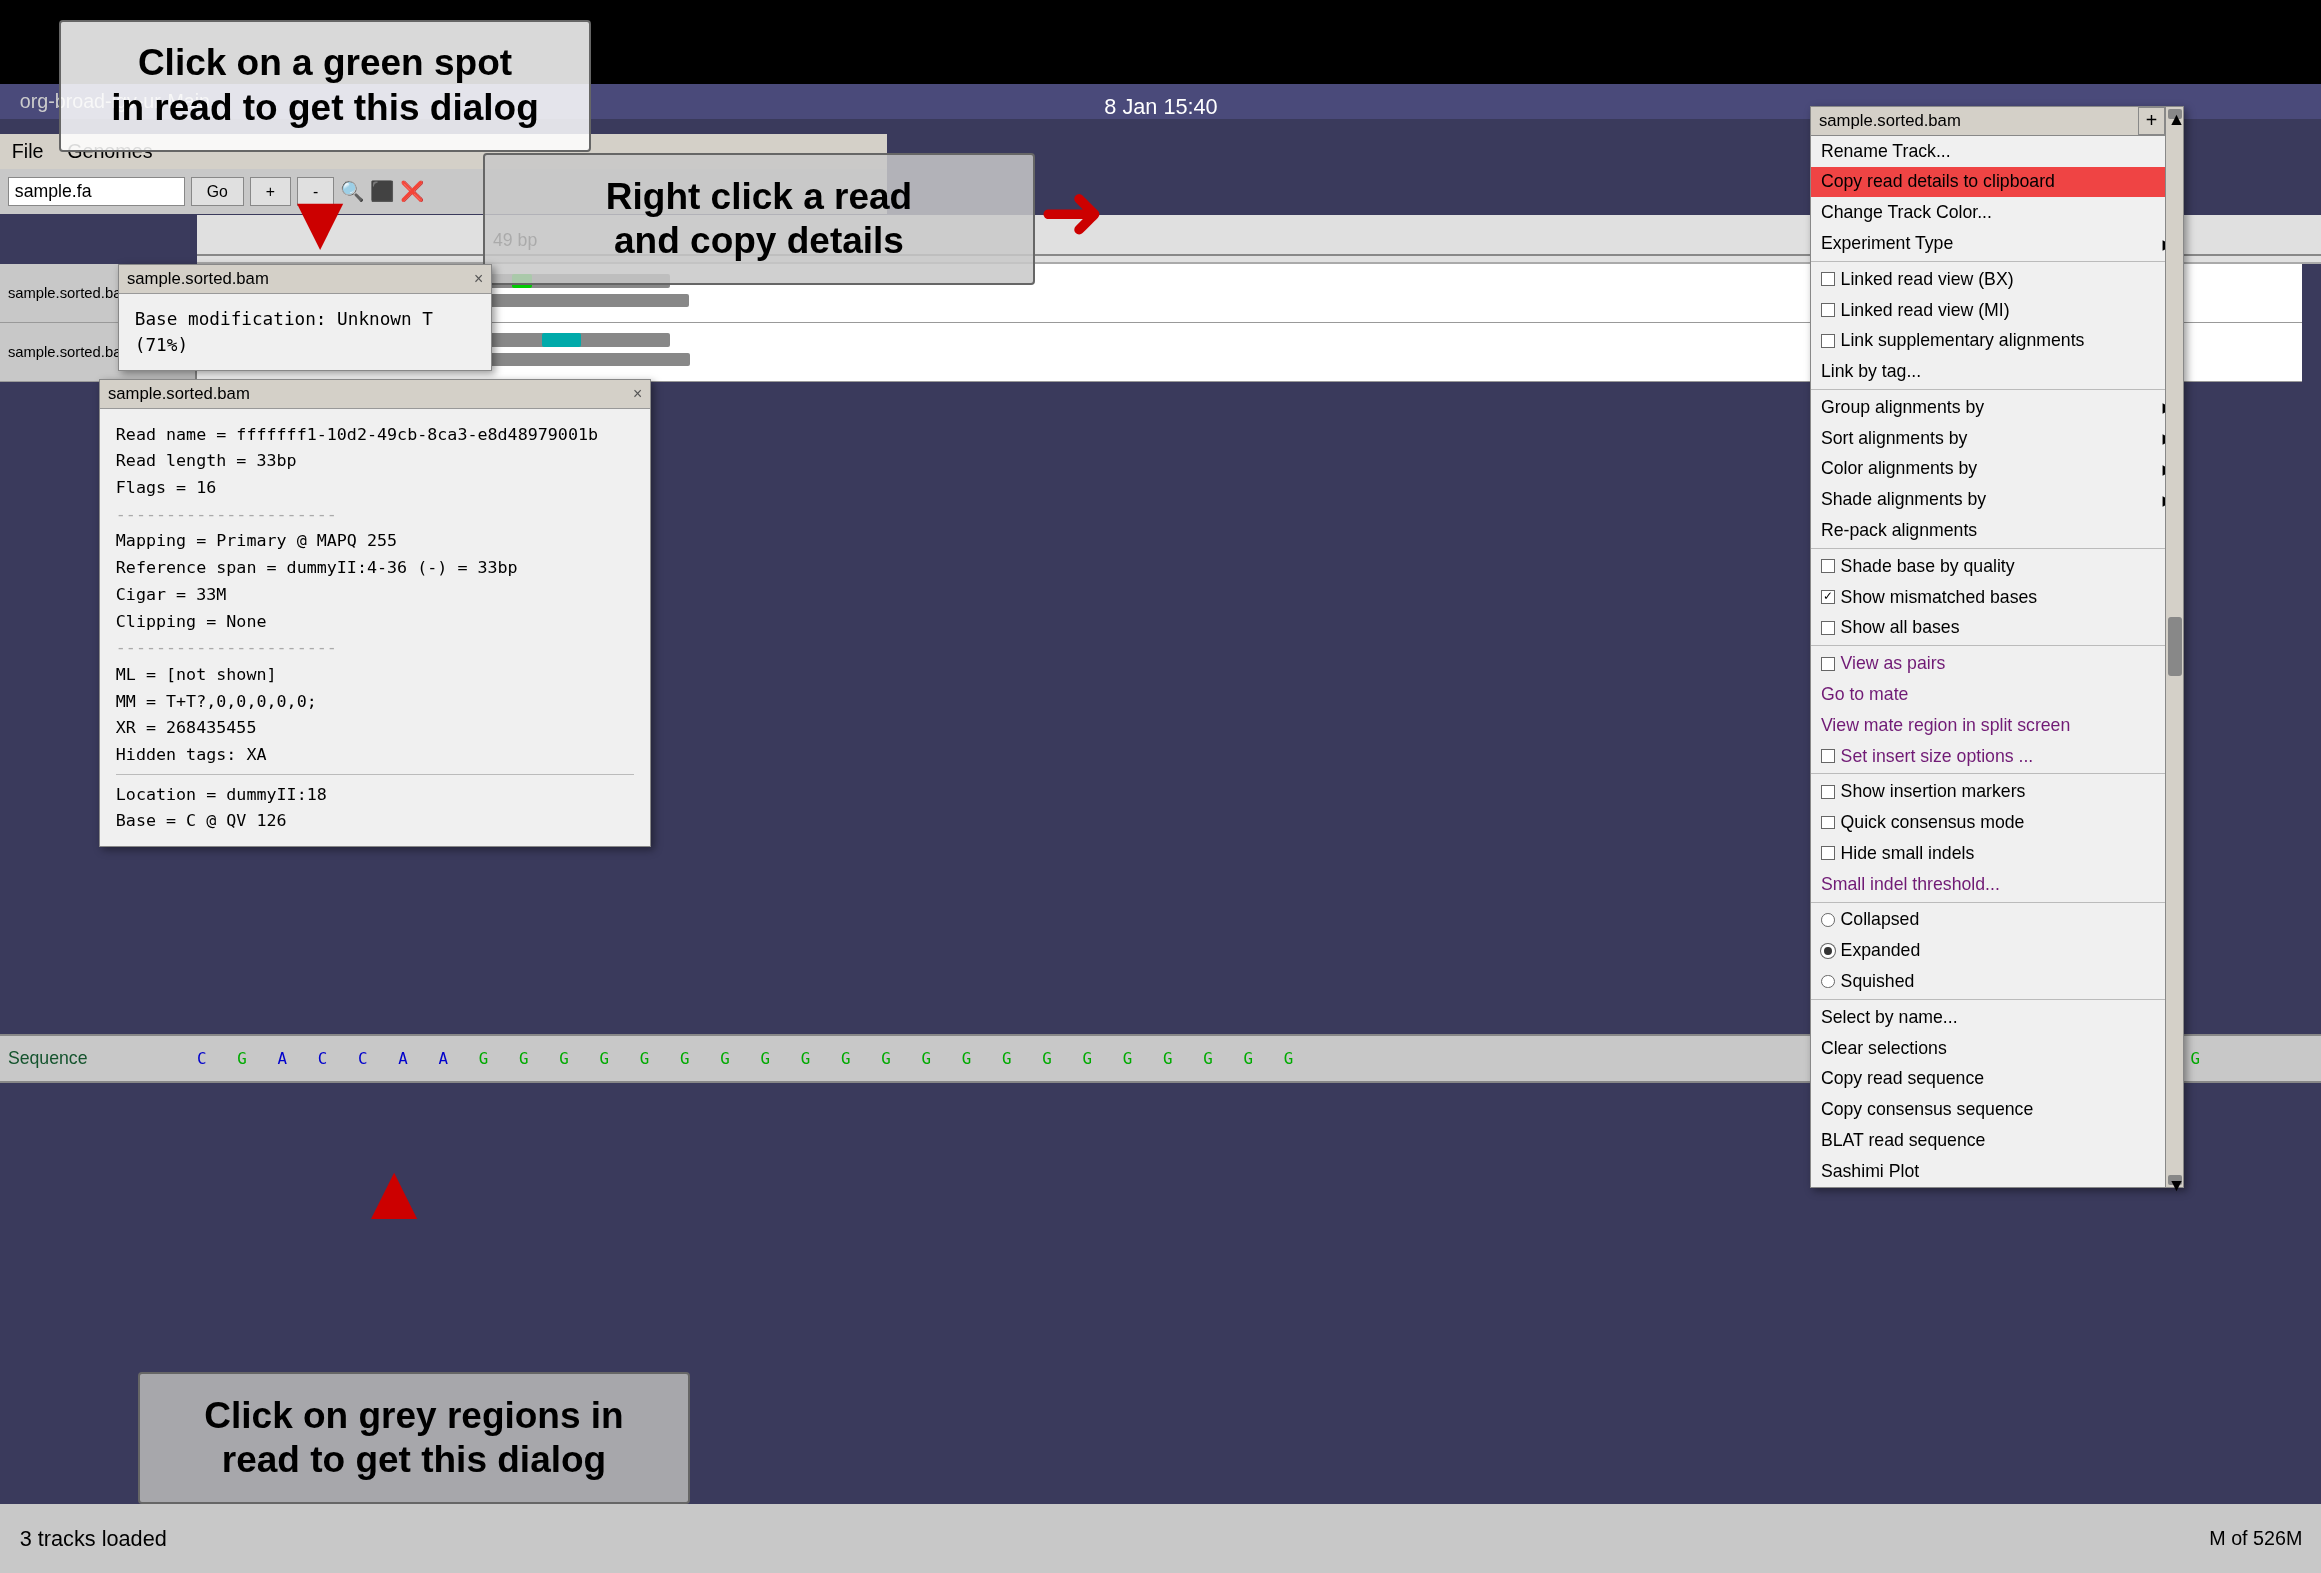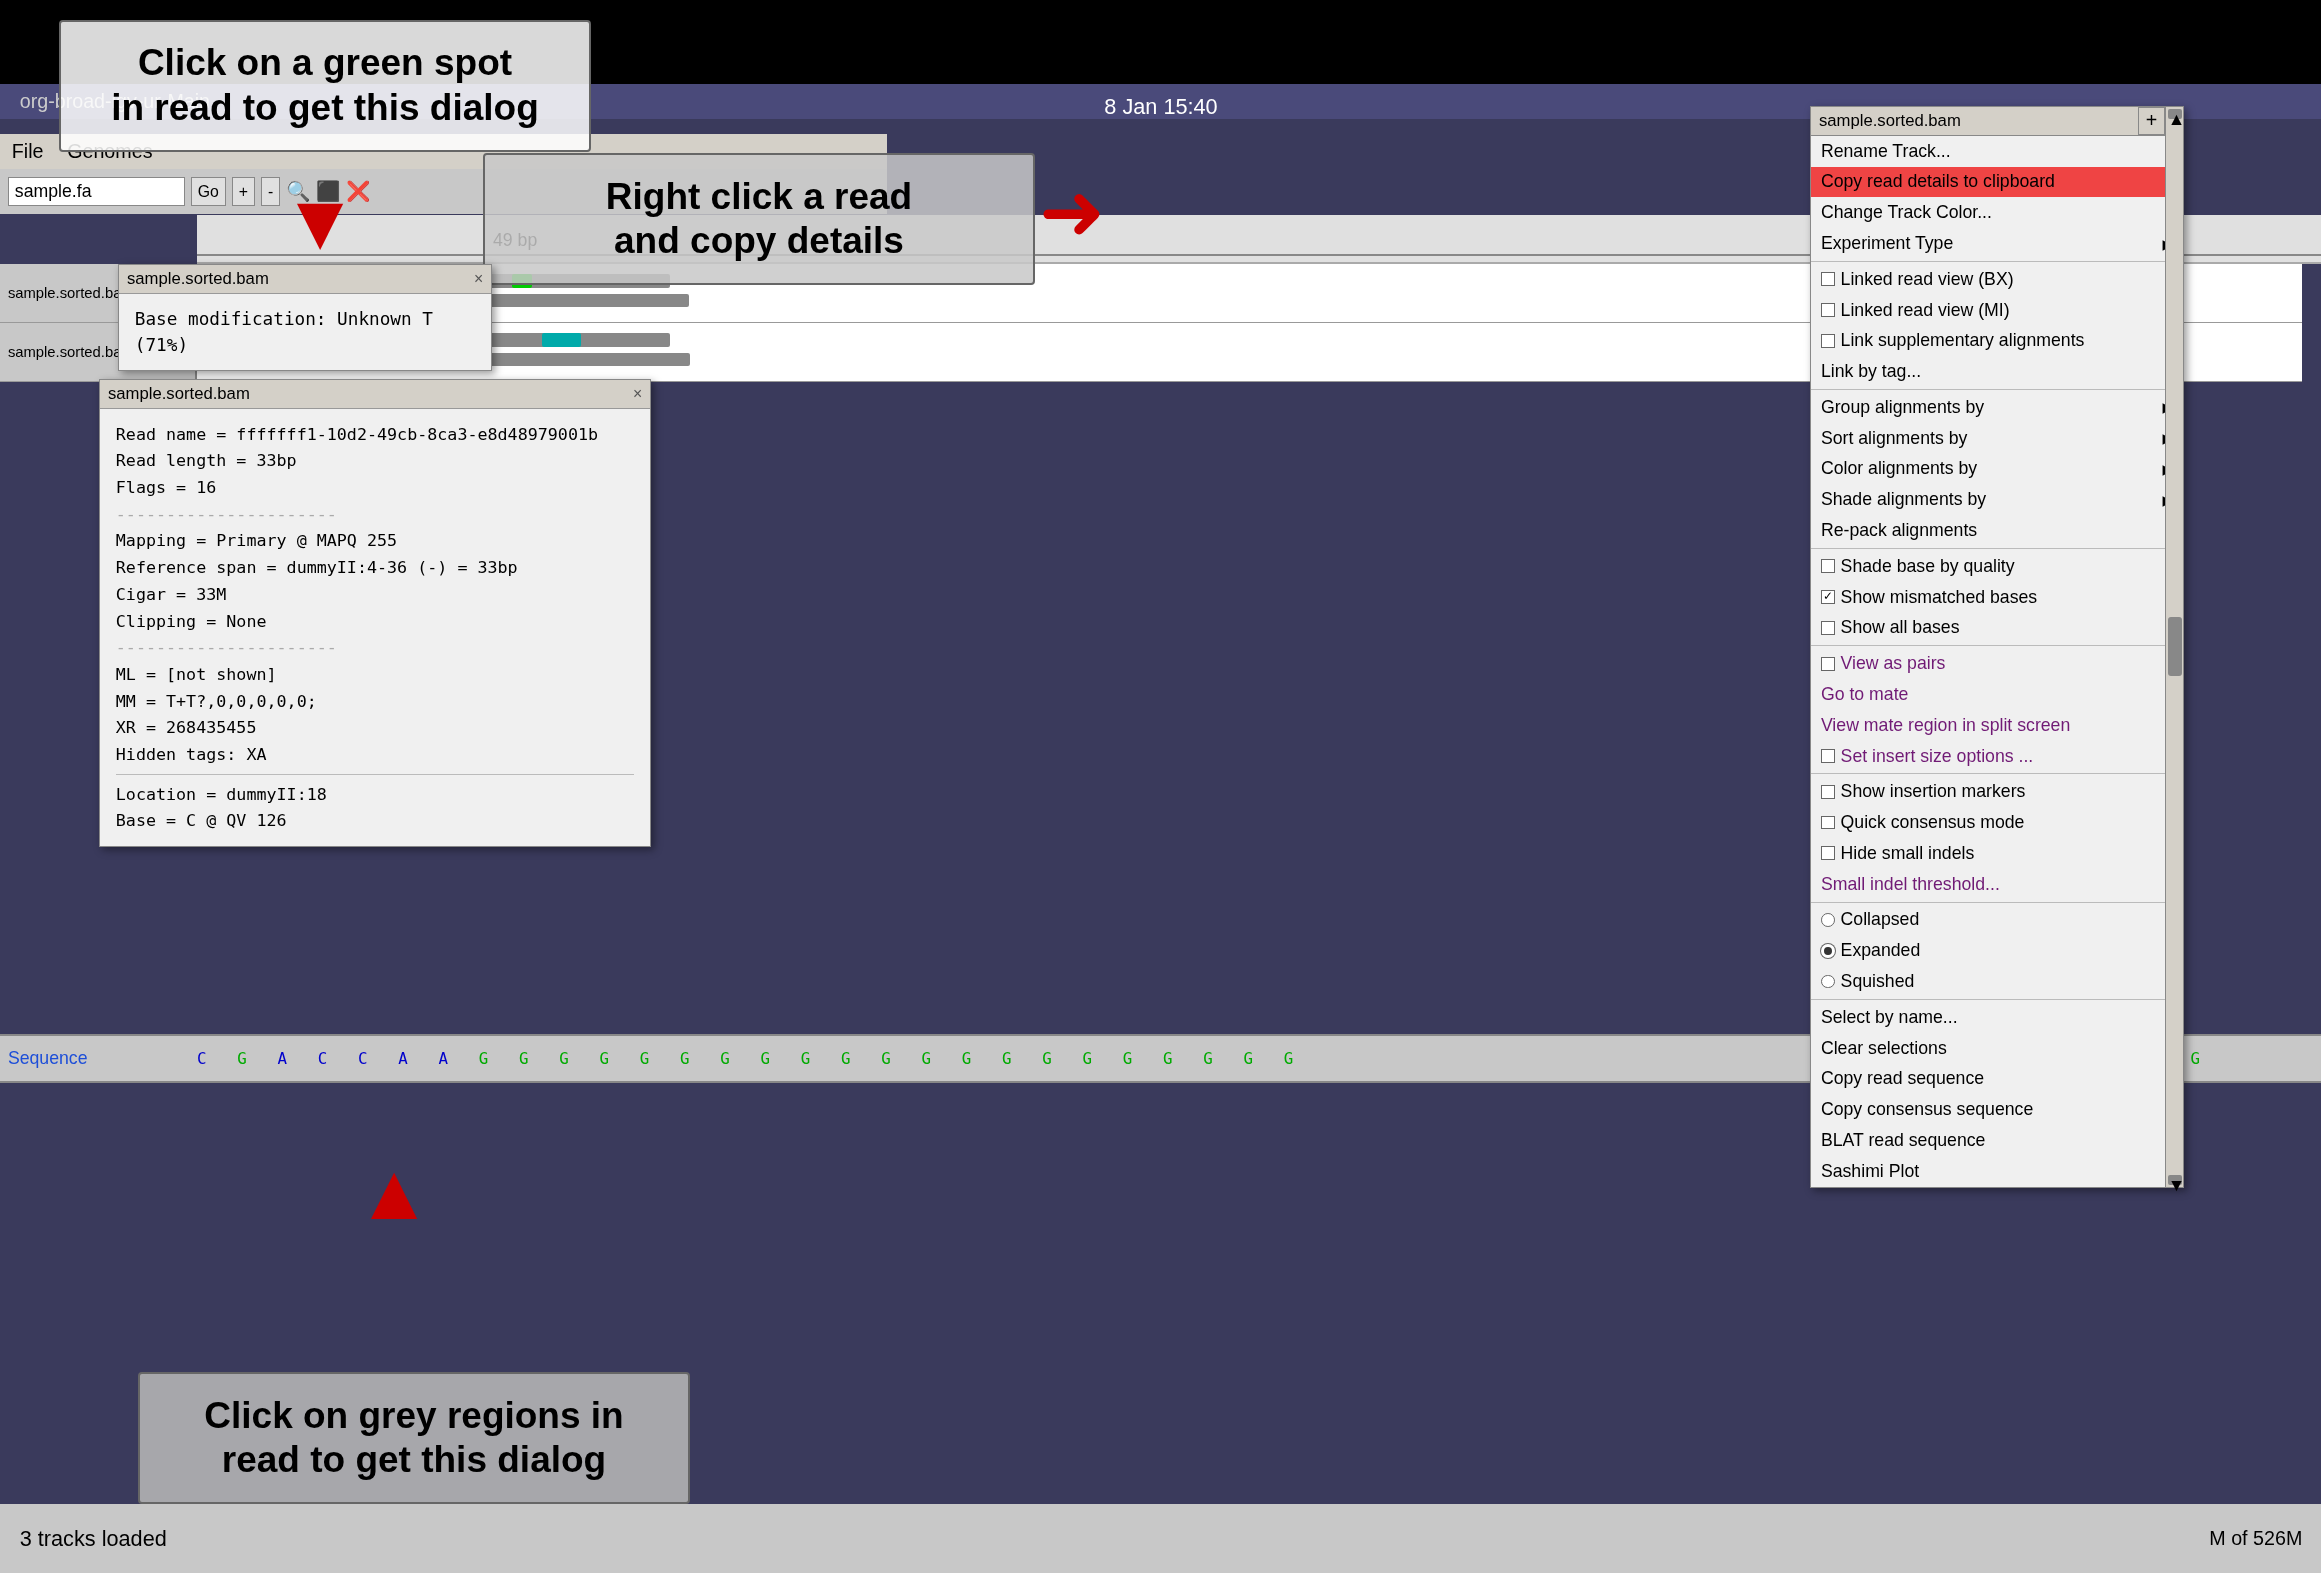--- a/index.html
+++ b/index.html
@@ -51,21 +51,21 @@
     .toolbar-input {
       width: 177px;
       height: 29.6px;
       background: #fff;
       border: 1px solid #888;
       font-size: 17.7px;
       padding: 2px 5.9px;
     }
     .toolbar-btn {
       height: 29.6px;
-      padding: 0 6px;
+      padding: 0 15px;
       background: #e0e0e0;
       border: 1px solid #888;
       font-size: 15.8px;
       cursor: pointer;
       display: flex;
       align-items: center;
       gap: 3px;
     }
 
     
@@ -364,21 +364,21 @@
 </div>
 
 <div style="position:absolute;top:382px;left:0;right:0;height:394px;background:#3a3a5c;z-index:3;">
 
   <div style="position:absolute;top:19.7px;left:246px;width:345px;height:13.8px;background:#666;border-radius:2px;"></div>
   <div style="position:absolute;top:49px;left:276px;width:374px;height:13.8px;background:#666;border-radius:2px;"></div>
   <div style="position:absolute;top:79px;left:227px;width:355px;height:13.8px;background:#666;border-radius:2px;"></div>
 </div>
 
 <div style="position:absolute;top:1034px;left:0;right:0;height:49px;background:#c8c8c8;border-top:2px solid #888;border-bottom:2px solid #888;z-index:6;display:flex;align-items:center;">
-  <span style="width:197px;font-size:17.7px;padding:0 7.9px;color:#1d4ed8;flex-shrink:0;">Sequence</span>
+  <span style="width:197px;font-size:17.7px;padding:0 7.9px;color:#14532d;flex-shrink:0;">Sequence</span>
   <span style="font-size:15.8px;font-family:monospace;color:#000;letter-spacing:3.9px;">
     <span style="color:#0000cc;">C</span>&nbsp;
     <span style="color:#00aa00;">G</span>&nbsp;
     <span style="color:#0000cc;">A</span>&nbsp;
     <span style="color:#0000cc;">C</span>&nbsp;
     <span style="color:#0000cc;">C</span>&nbsp;
     <span style="color:#0000cc;">A</span>&nbsp;
     <span style="color:#0000cc;">A</span>&nbsp;
     <span style="color:#00aa00;">G</span>&nbsp;
     <span style="color:#00aa00;">G</span>&nbsp;

